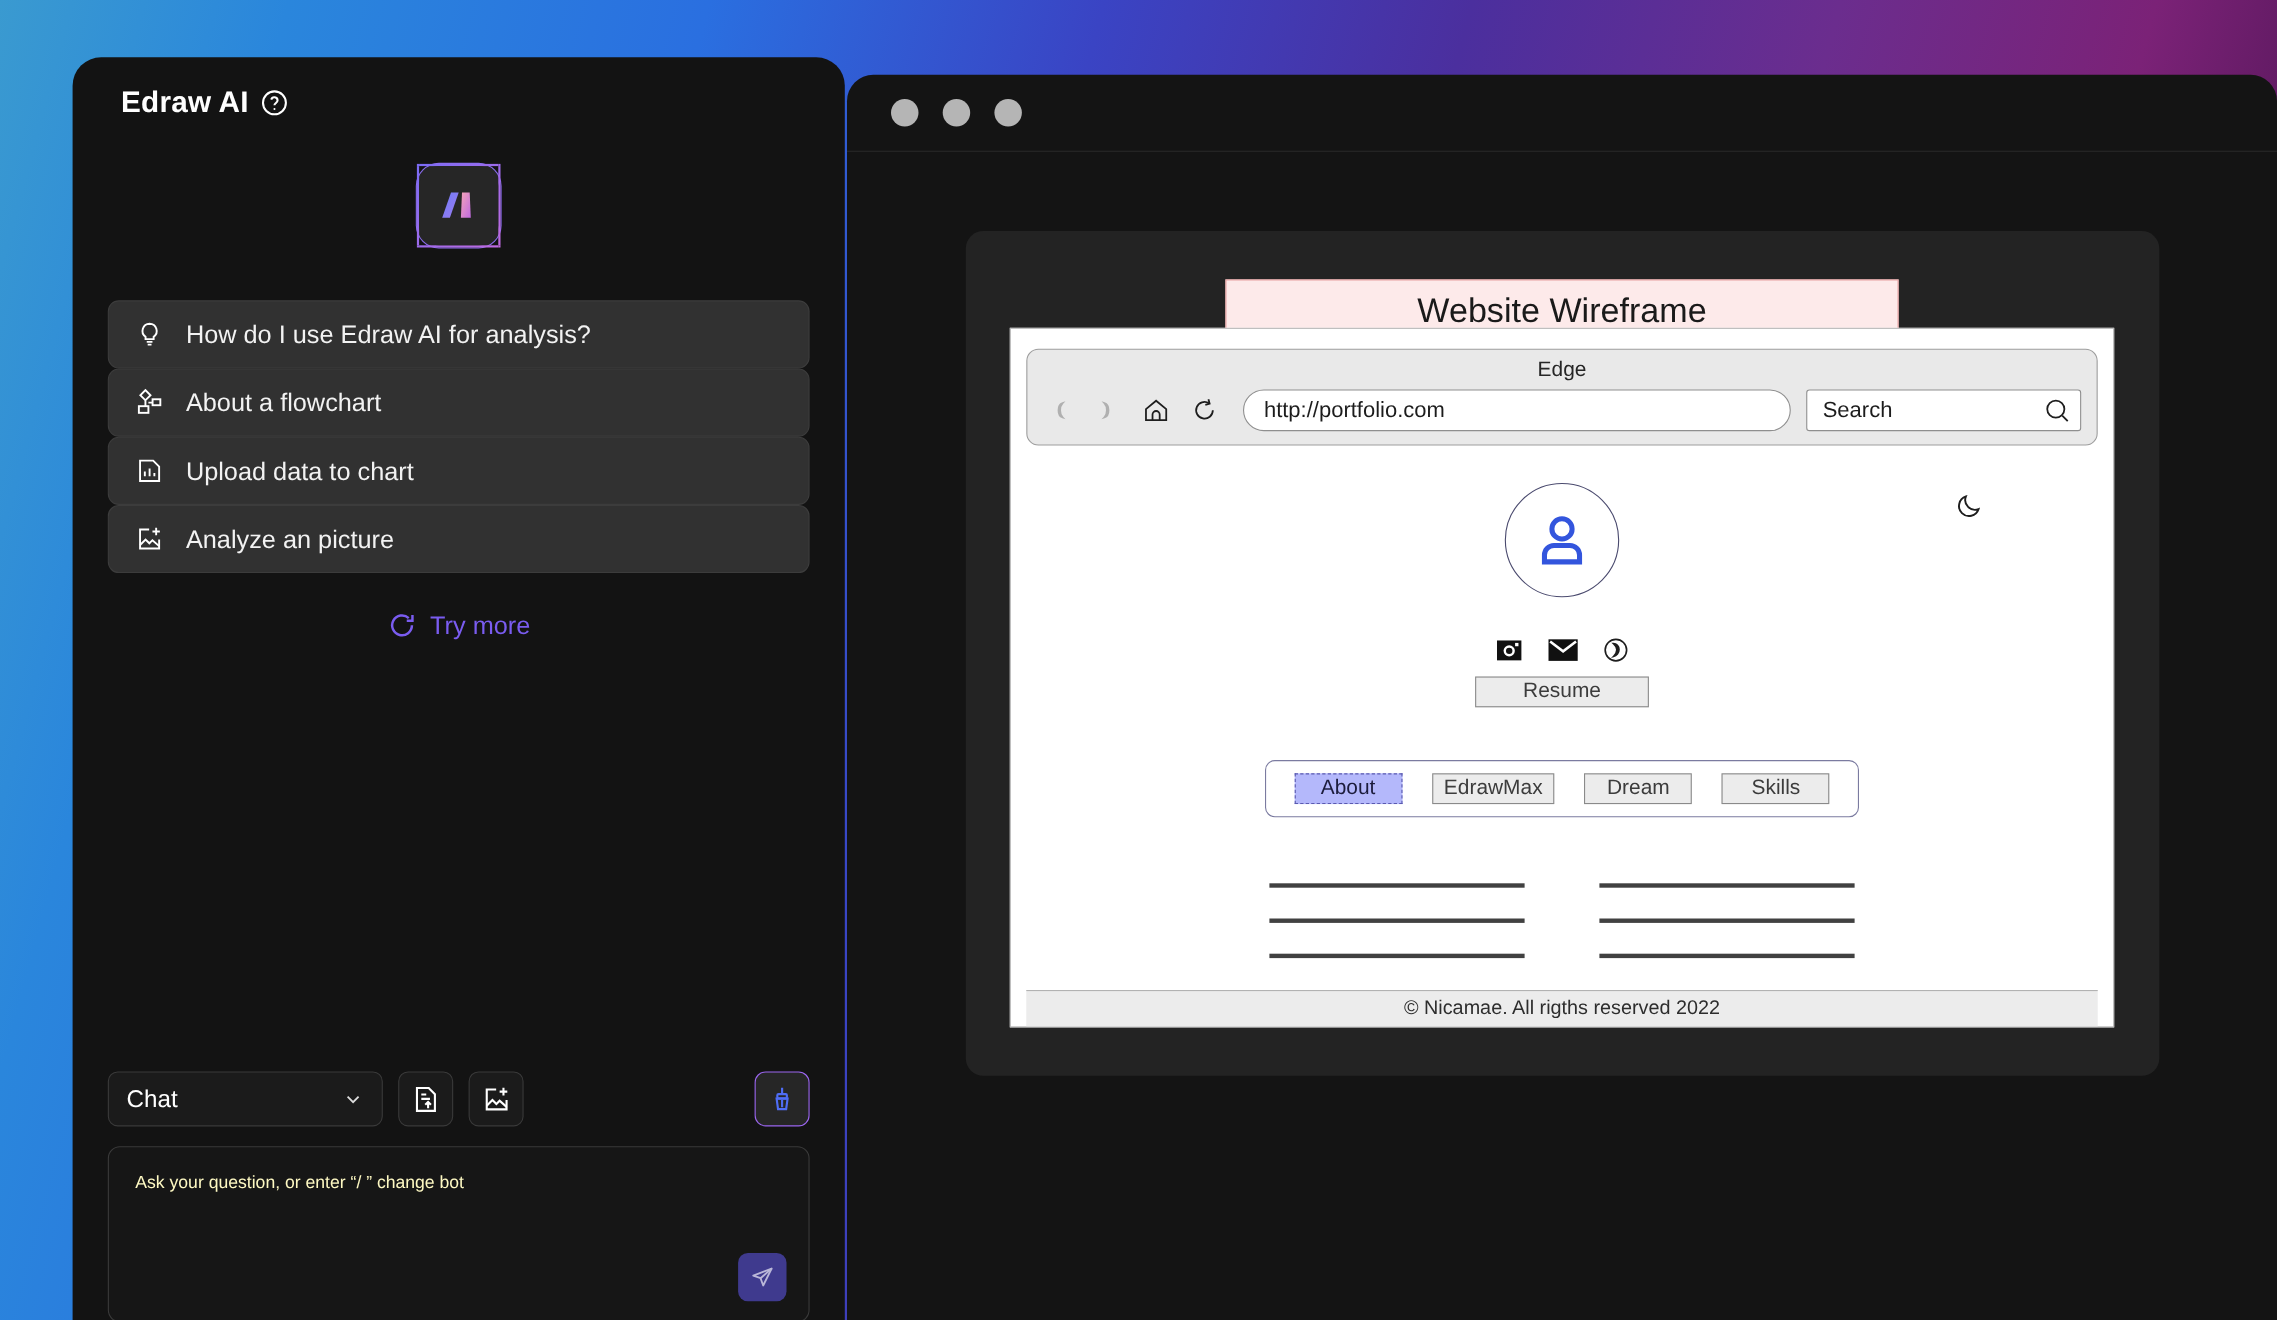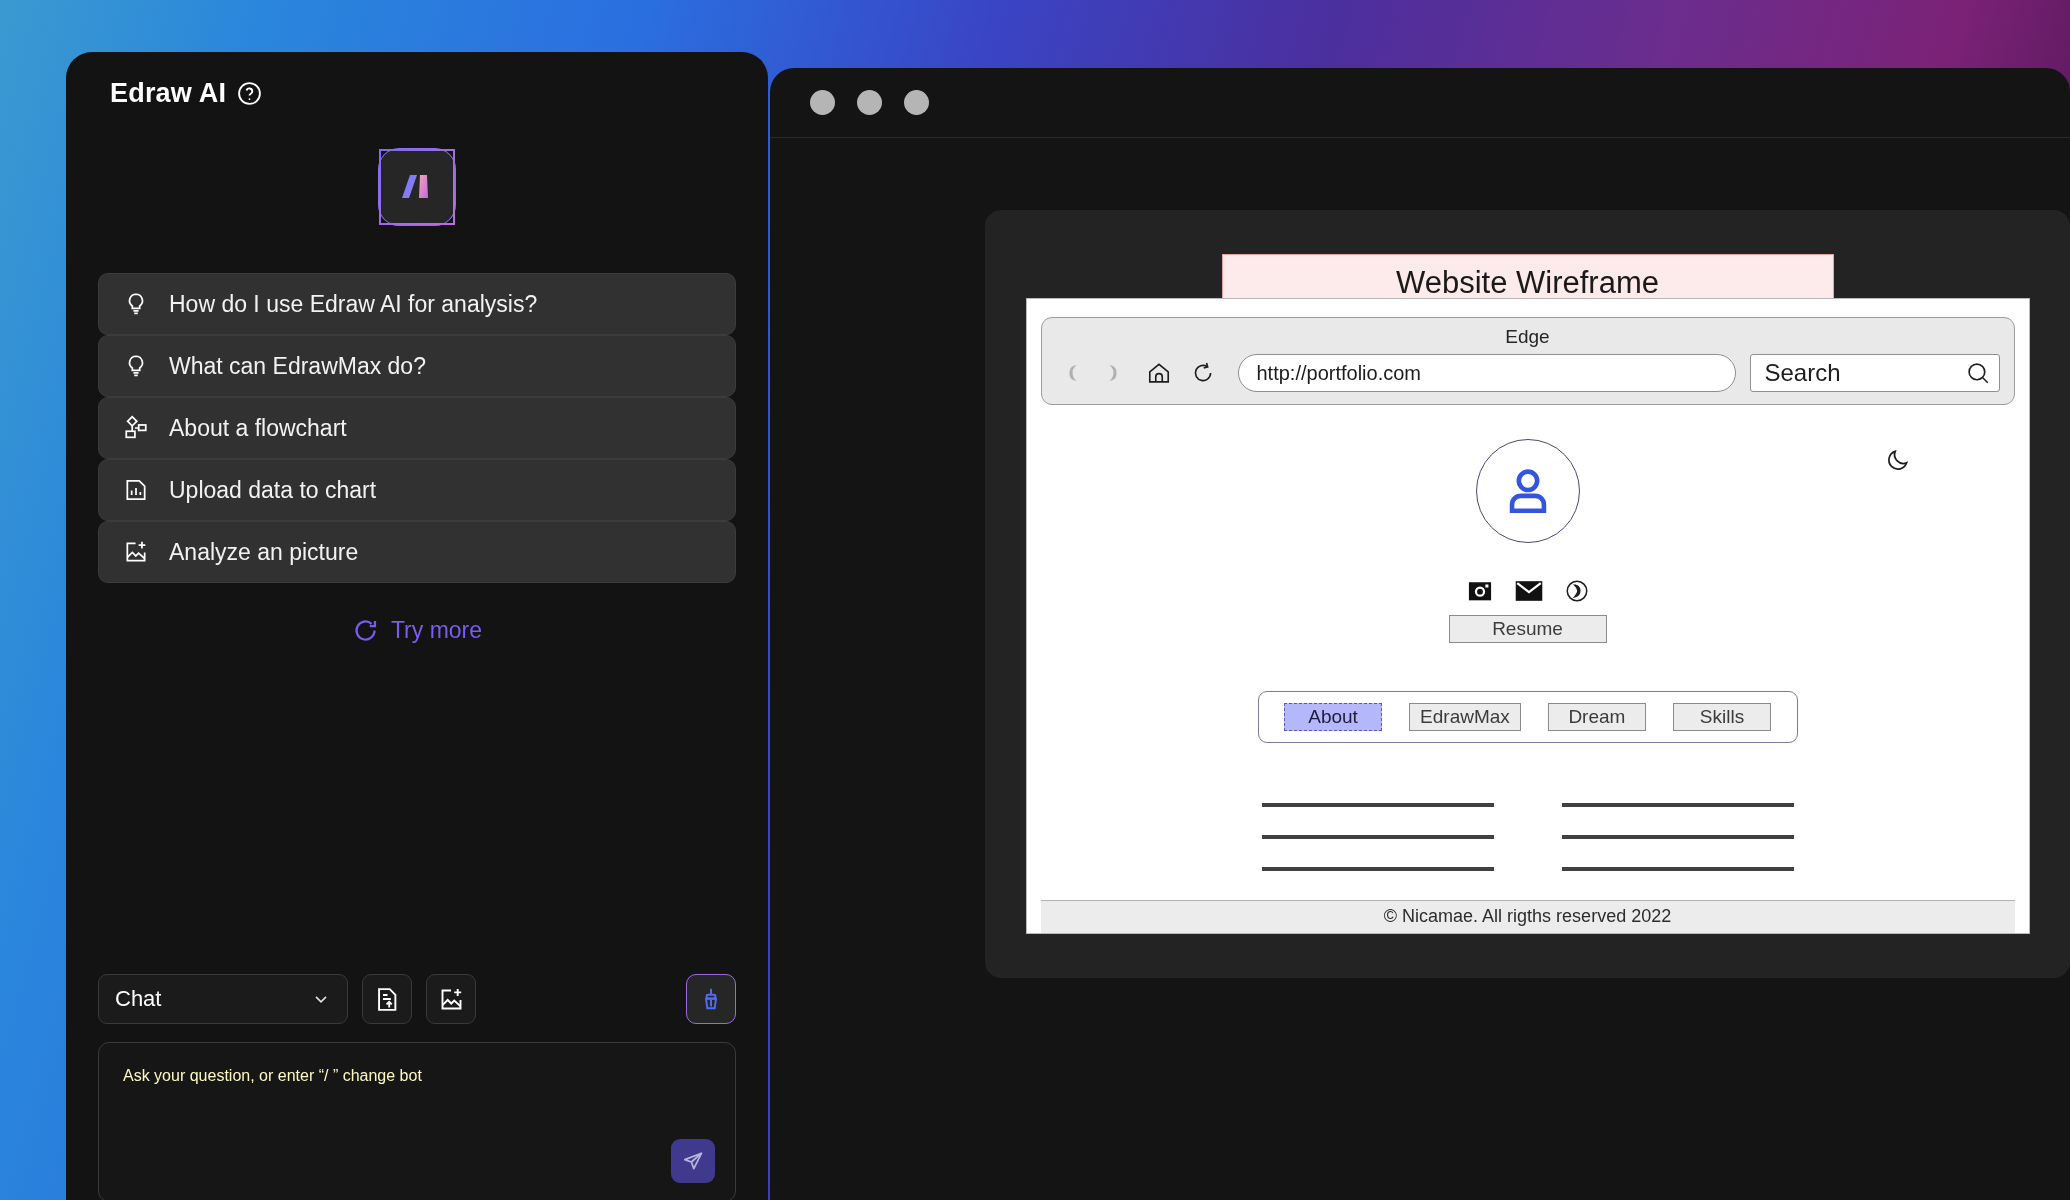--- a/index.html
+++ b/index.html
@@ -230,21 +230,21 @@
     width: 25px; height: 25px;
     border-radius: 50%;
     background: #b5b5b5;
     cursor: pointer;
   }
 
   .canvas-area {
     position: relative;
     padding: 72px 0 0 0;
     display: flex;
-    justify-content: flex-end;
+    justify-content: center;
   }
   .doc-card {
     width: 1085px;
     background: #232323;
     border-radius: 16px;
     padding: 44px 0 44px 0;
     display: flex;
     flex-direction: column;
     align-items: center;
   }
@@ -313,21 +313,21 @@
   .search-bar {
     width: 250px;
     height: 38px;
     background: #ffffff;
     border: 1px solid #8f8f8f;
     border-radius: 3px;
     display: flex;
     align-items: center;
     justify-content: space-between;
     padding: 0 8px 0 14px;
-    font-size: 24px;
+    font-size: 20px;
     color: #1c1c1c;
     cursor: text;
   }
 
   .page-body {
     width: 100%;
     position: relative;
     padding: 34px 0 0 0;
     display: flex;
     flex-direction: column;
@@ -468,29 +468,20 @@
       <div class="suggestion">
         <span class="sg-icon">
           <svg width="26" height="26" viewBox="0 0 24 24" fill="none" stroke="#ffffff" stroke-width="1.6">
             <path d="M12 3a6 6 0 0 0-3.4 10.9V16h6.8v-2.1A6 6 0 0 0 12 3z"></path>
             <path d="M9.6 18.3h4.8M10.4 20.6h3.2"></path>
           </svg>
         </span>
         <span class="sg-label">How do I use Edraw AI for analysis?</span>
       </div>
 
-      <div class="suggestion">
-        <span class="sg-icon">
-          <svg width="26" height="26" viewBox="0 0 24 24" fill="none" stroke="#ffffff" stroke-width="1.6">
-            <path d="M12 3a6 6 0 0 0-3.4 10.9V16h6.8v-2.1A6 6 0 0 0 12 3z"></path>
-            <path d="M9.6 18.3h4.8M10.4 20.6h3.2"></path>
-          </svg>
-        </span>
-        <span class="sg-label">What can EdrawMax do?</span>
-      </div>
 
       <div class="suggestion">
         <span class="sg-icon">
           <svg width="26" height="26" viewBox="0 0 24 24" fill="none" stroke="#ffffff" stroke-width="1.6">
             <rect x="5.5" y="2.8" width="6" height="6" transform="rotate(45 8.5 5.8)"></rect>
             <rect x="3" y="15" width="8" height="5.6"></rect>
             <rect x="14.5" y="9.2" width="6.5" height="5"></rect>
             <path d="M8.5 10.2v4.8M11 12h3.5"></path>
           </svg>
         </span>

